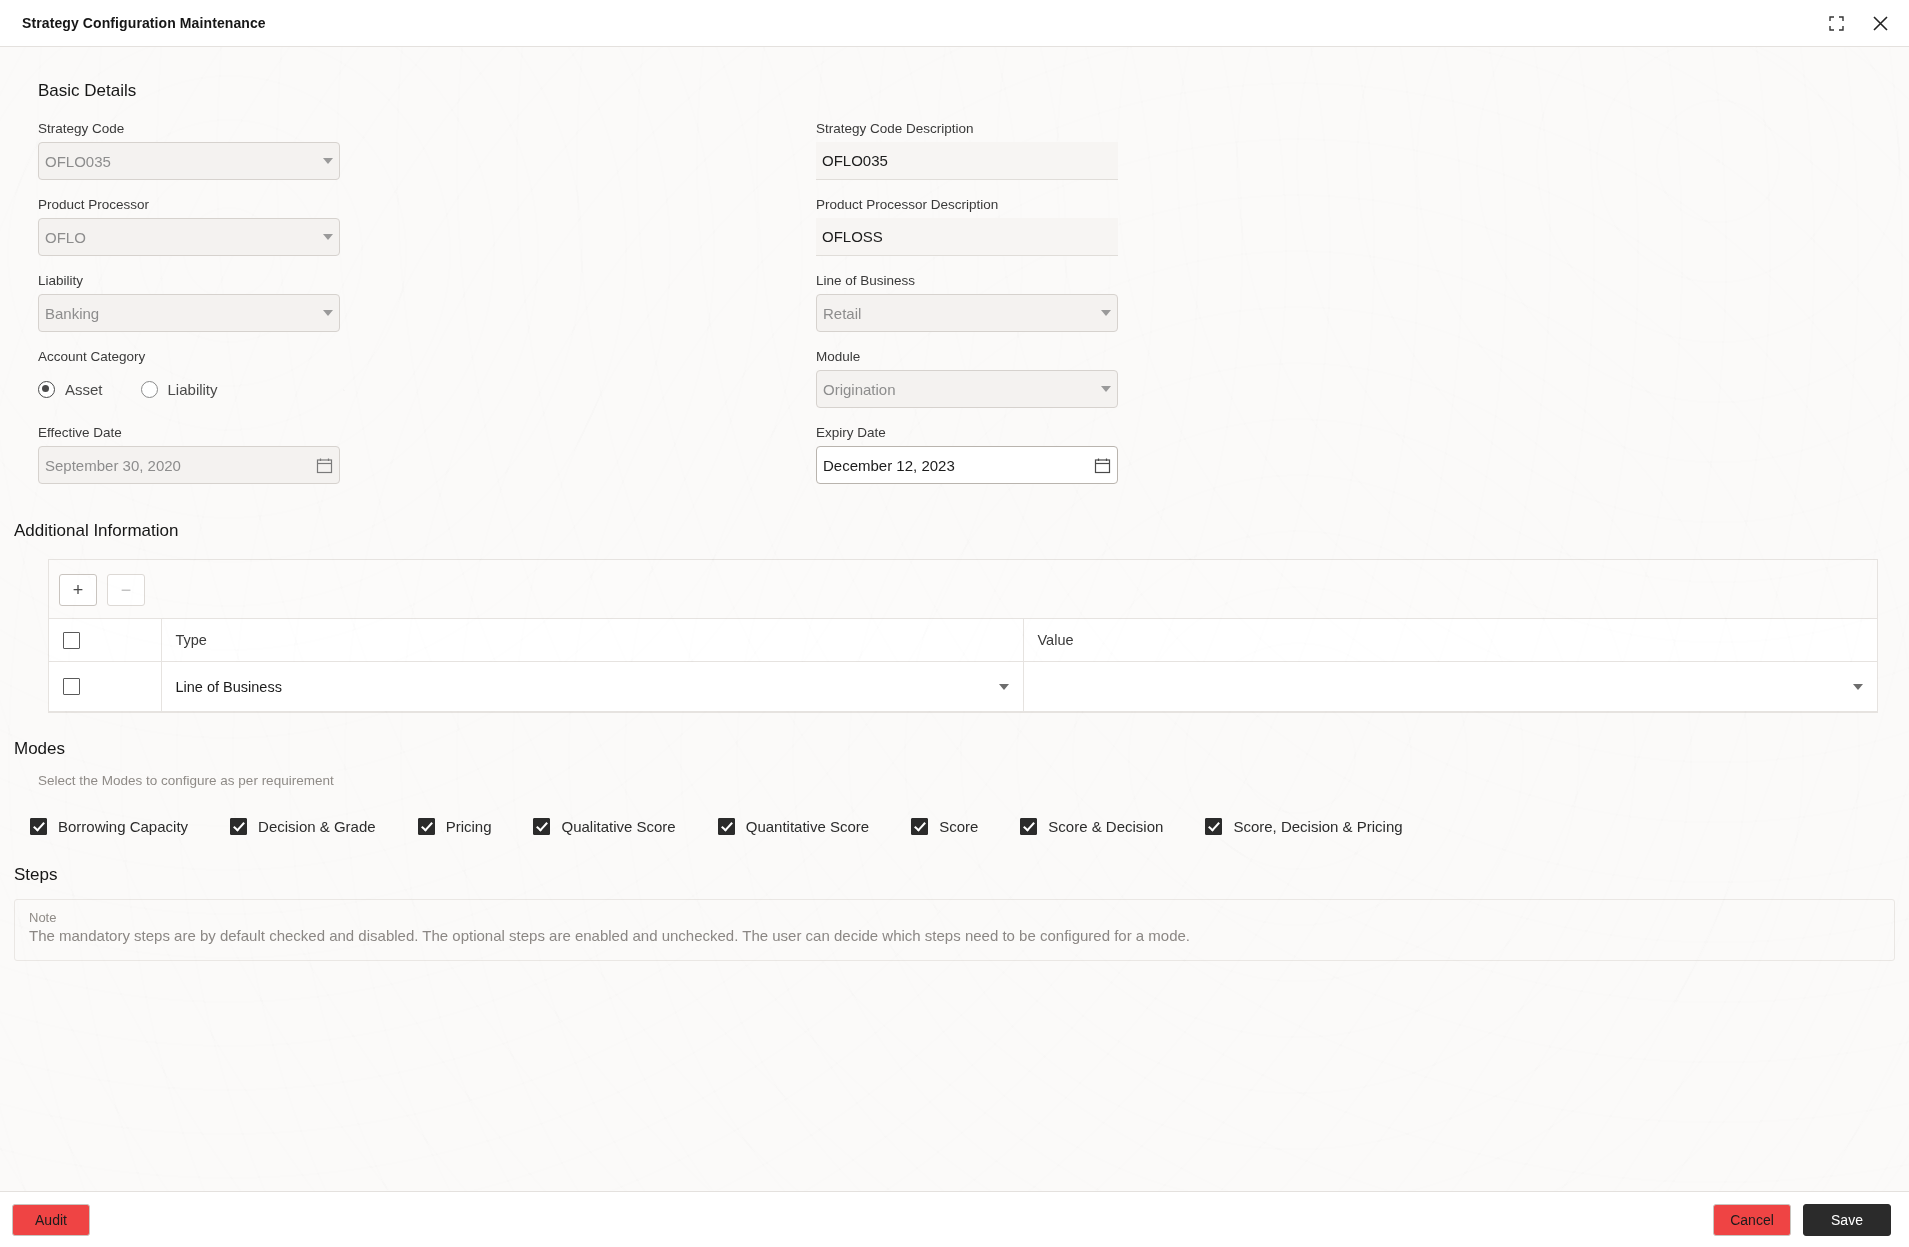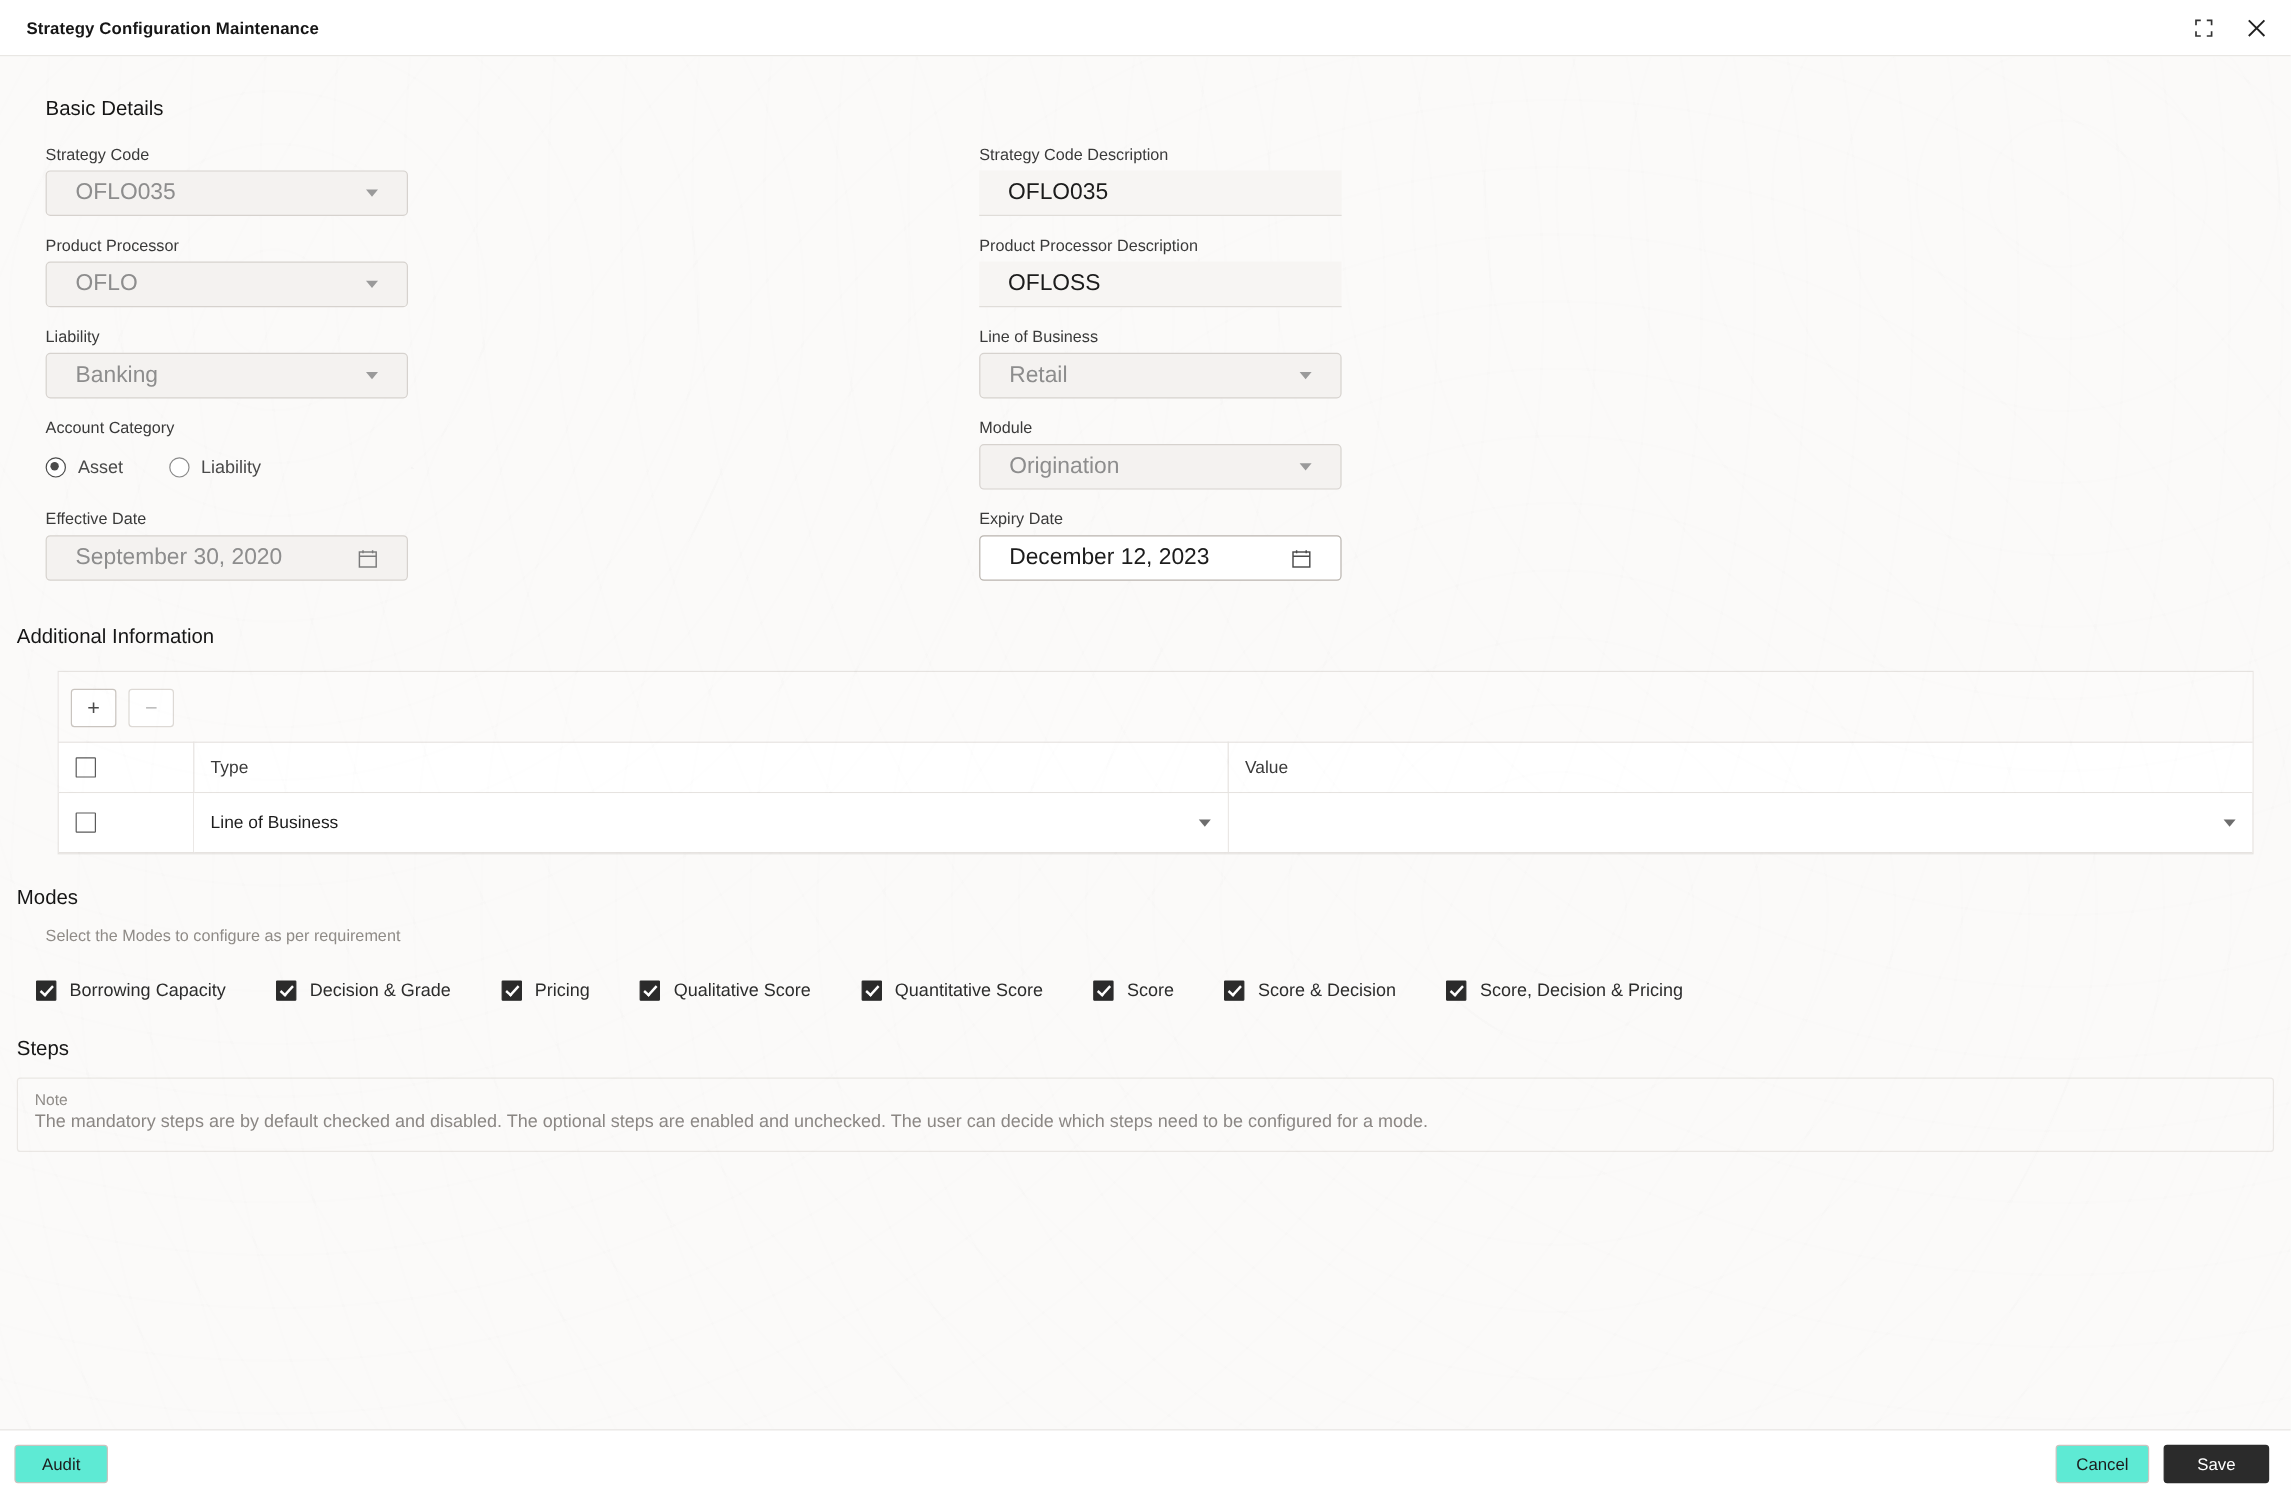--- a/index.html
+++ b/index.html
@@ -91,22 +91,22 @@
     display: block;
   }
   .control {
     width: 302px;
     height: 38px;
     border: 1px solid #d6d2ce;
     border-radius: 4px;
     background: #f4f2f0;
     display: flex;
     align-items: center;
-    padding: 0 24px;
-    font-size: 19px;
+    padding: 0 6px;
+    font-size: 15px;
     color: #8d8d8d;
     position: relative;
   }
   .control.enabled {
     background: #fff;
     border: 1px solid #b9b4ae;
     color: #1c1c1c;
   }
   .control.plain {
     border: none;
@@ -269,21 +269,21 @@
     align-items: center;
     padding: 0 18px 0 12px;
   }
   .btn {
     height: 32px;
     min-width: 78px;
     padding: 0 16px;
     border-radius: 3px;
     font-size: 14px;
     border: 1px solid #c9c4bf;
-    background: #5eead4;
+    background: #ef4444;
     color: #1c1c1c;
     cursor: pointer;
     display: flex; align-items: center; justify-content: center;
   }
   .footer-right { margin-left: auto; display: flex; gap: 12px; }
   .btn.primary {
     background: #2b2b2b;
     border-color: #2b2b2b;
     color: #fff;
     min-width: 88px;

